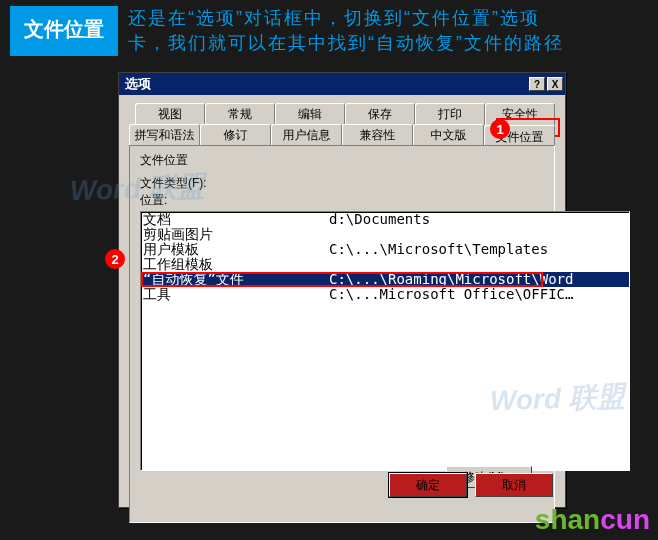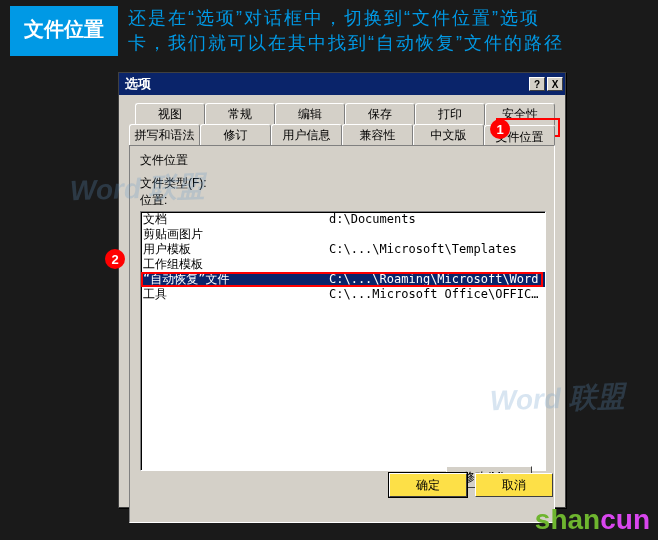--- a/index.html
+++ b/index.html
@@ -68,46 +68,46 @@
 .badge2 { left: 105px; top: 249px; }
 .panel {
   border: 1px solid #fff; border-top-color:#808080; border-left-color:#808080;
   margin-top: -1px; padding: 6px 10px 10px 10px;
   background: #d4d0c8; height: 378px; position: relative;
 }
 .grp-label { font-size: 12px; margin-bottom: 6px; }
 .col-headers { display: flex; font-size: 12px; margin-bottom: 2px; flex-direction: column; }
 .col-h1 { width: 188px; }
 .listbox {
-  width: 406px; height: 260px; background: #fff;
+  width: 490px; height: 260px; background: #fff;
   border: 1px solid #808080; border-right-color:#fff; border-bottom-color:#fff;
   box-shadow: inset 1px 1px 0 #000;
   font-family: "SimSun","宋体", monospace;
-  font-size: 12px; overflow: hidden; position: relative;
+  font-size: 14px; overflow: hidden; position: relative;
 }
 .row { display: flex; height: 15px; line-height: 15px; padding-left: 2px; white-space: nowrap; }
 .row .c1 { width: 186px; }
 .row.selected { background: #0a246a; color: #fff; }
 .sel-highlight {
   position: absolute; border: 2px solid #ff0000;
   left: 0px; top: 60px; width: 402px; height: 15px; pointer-events:none;
 }
 .modify-btn {
   position: absolute; right: 22px; bottom: 34px;
   width: 86px; height: 22px;
   background: #d4d0c8;
   border: 1px solid #fff; border-right-color:#404040; border-bottom-color:#404040;
   font-size: 12px;
 }
 .dlg-buttons {
   position: absolute; right: 12px; bottom: 10px;
   display: flex; gap: 8px;
 }
 .dlg-btn {
-  width: 78px; height: 24px; background: #fde047;
+  width: 78px; height: 24px; background: #b91c1c;
   border: 1px solid #fff; border-right-color:#404040; border-bottom-color:#404040;
   font-size: 12px;
 }
 .dlg-btn.primary { box-shadow: 0 0 0 1px #000; }
 .watermark {
   position: absolute; color: rgba(100,150,200,0.25);
   font-size: 28px; font-style: italic; font-weight: bold;
   pointer-events: none;
 }
 .wm1 { left: 70px; top: 170px; transform: rotate(-2deg); }

